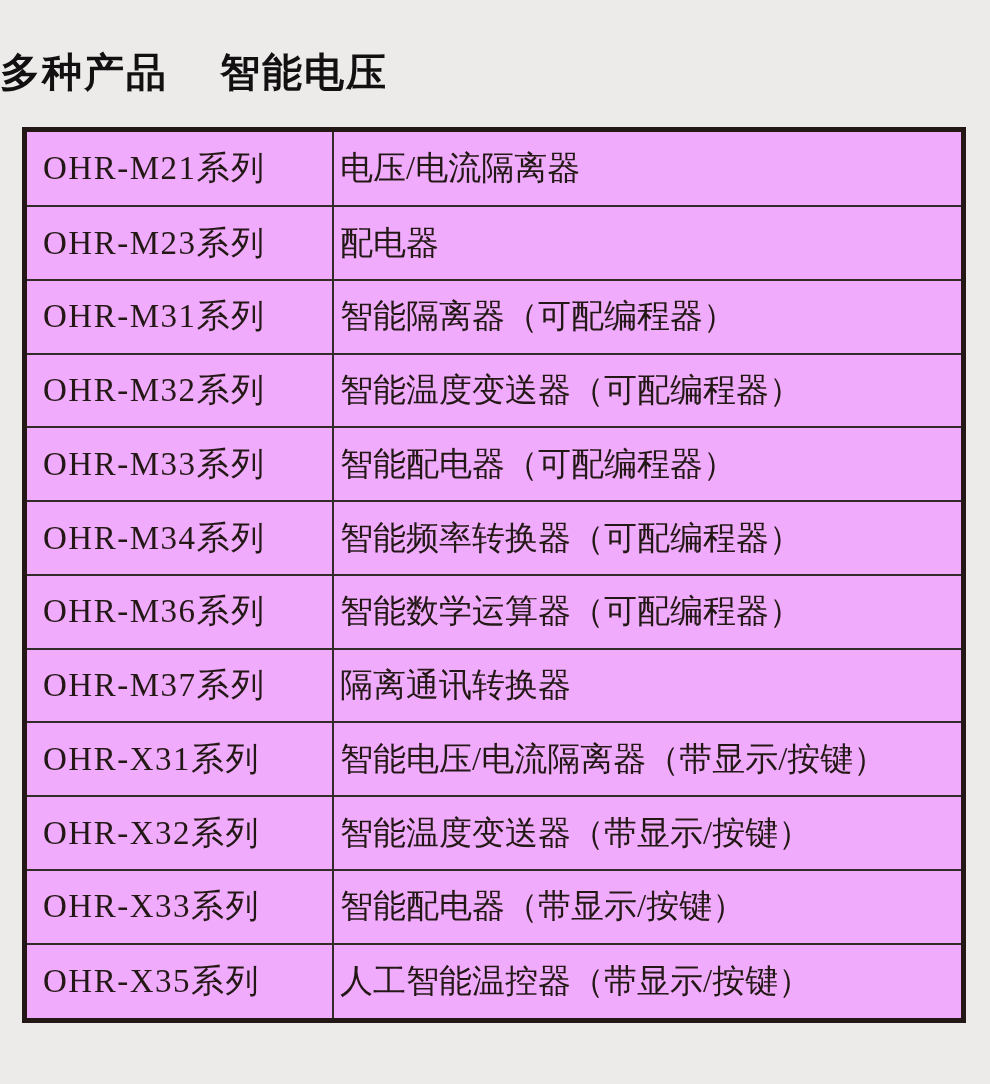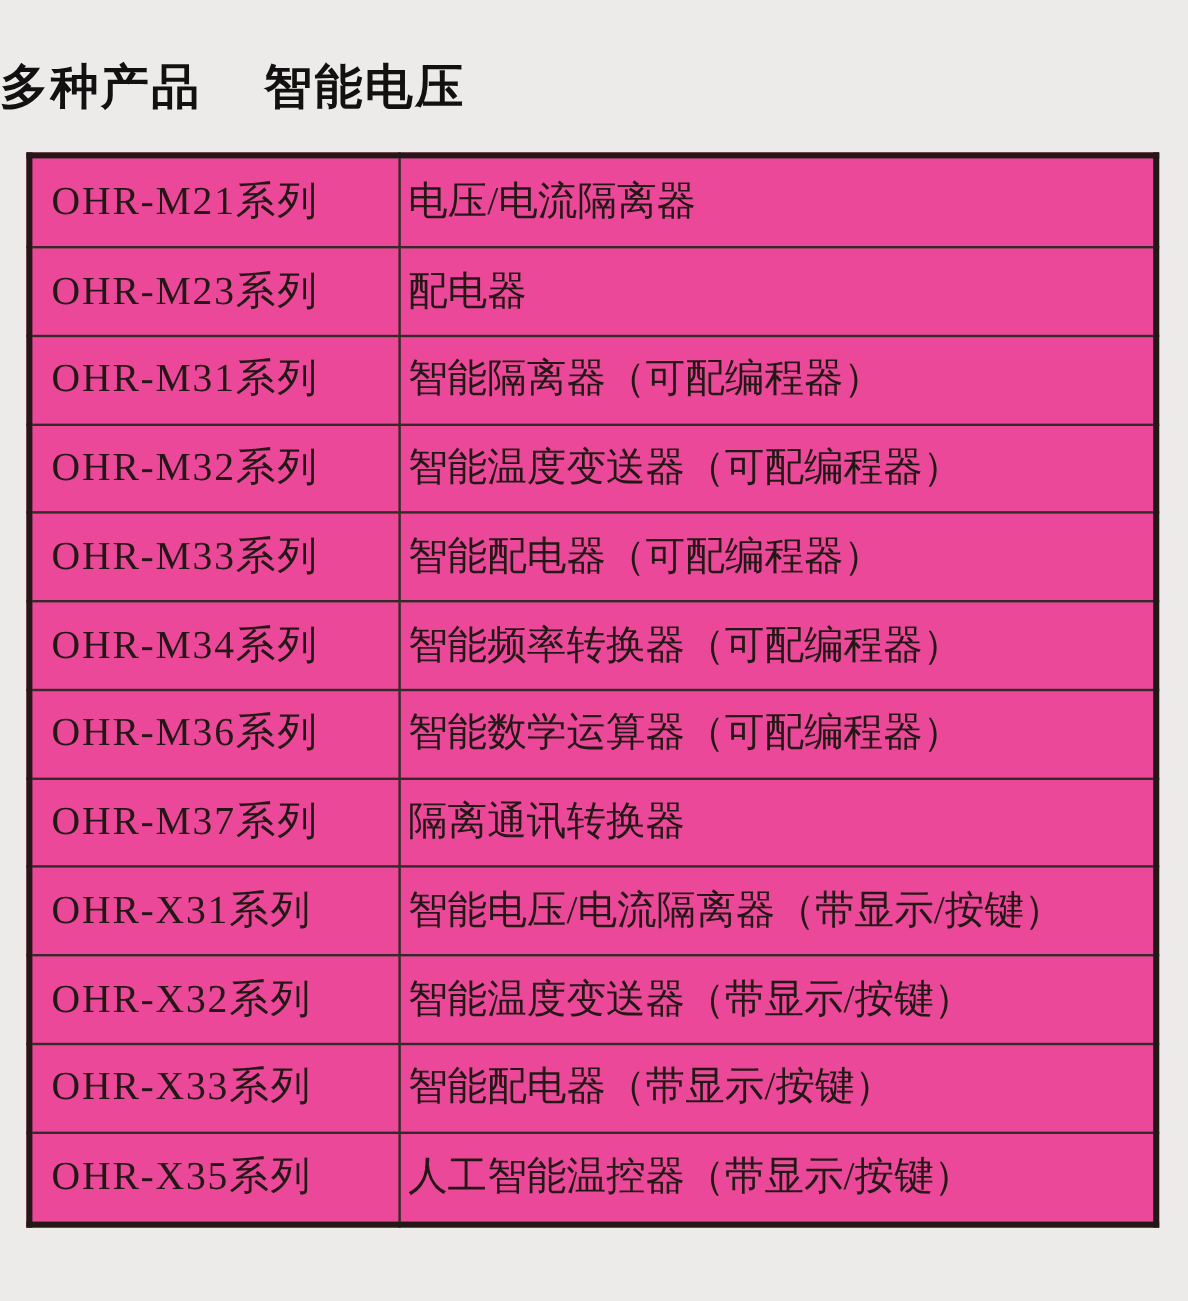--- a/index.html
+++ b/index.html
@@ -34,21 +34,21 @@
   }
   .product-table {
     position: absolute;
     left: 22px;
     top: 127px;
     width: 944px;
     height: 896px;
     border-collapse: collapse;
     table-layout: fixed;
     border: 5px solid #231815;
-    background: #ec4899;
+    background: #f0abfc;
   }
   .product-table td {
     border: 2px solid #332b27;
     font-size: 33px;
     line-height: 1;
     vertical-align: middle;
     white-space: nowrap;
     overflow: hidden;
   }
   td.col-series {

